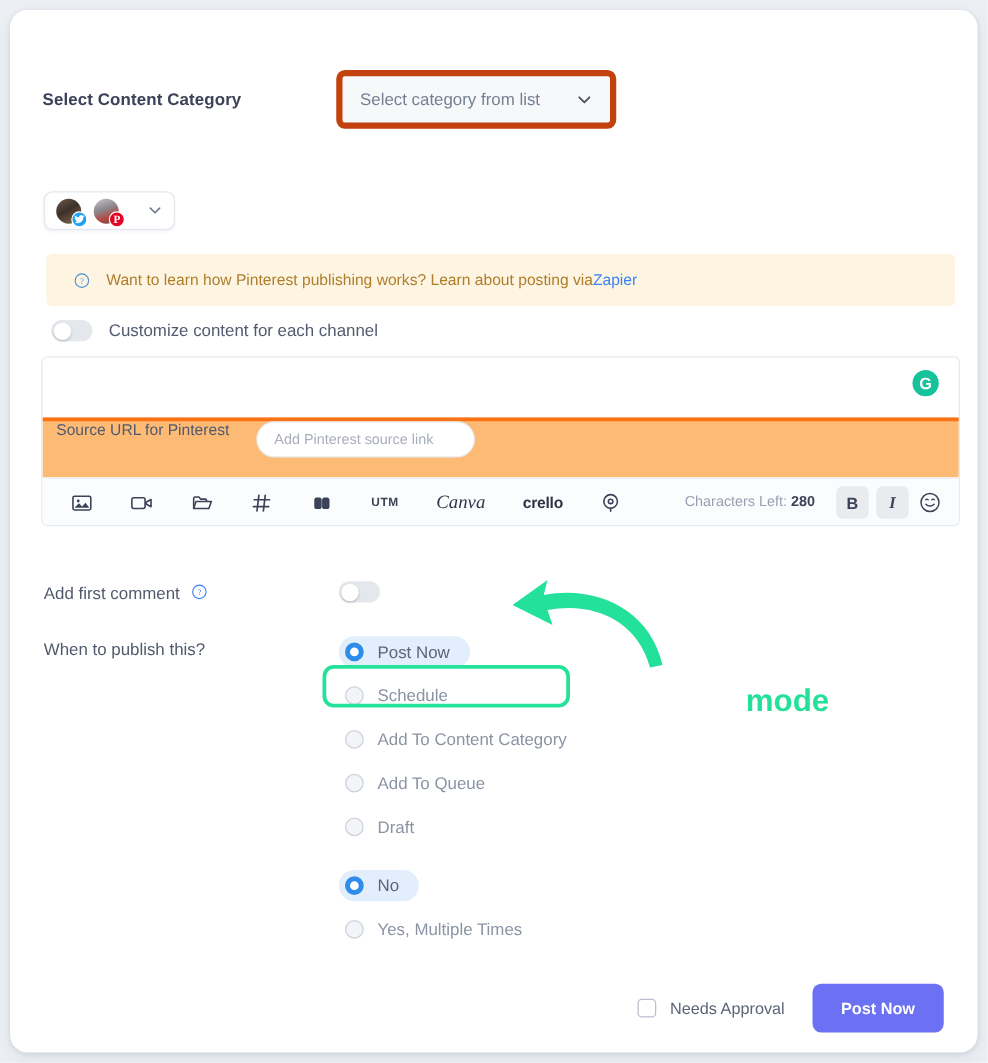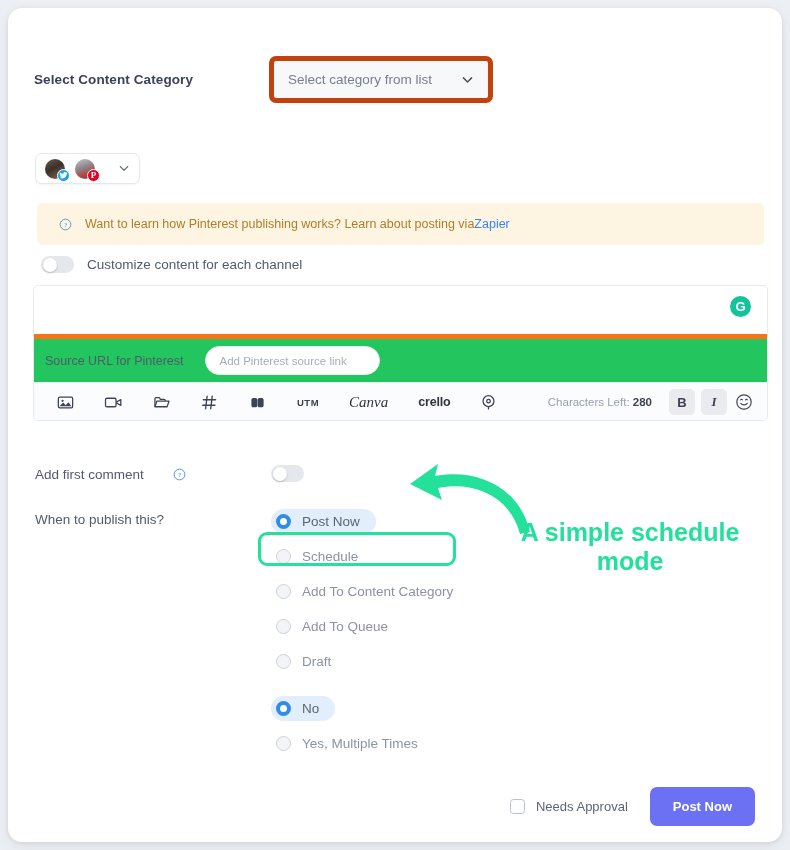--- a/index.html
+++ b/index.html
@@ -154,23 +154,23 @@
     background: #15c39a;
     color: #fff;
     font-size: 13px;
     font-weight: bold;
     display: flex; align-items: center; justify-content: center;
     font-family: "Liberation Sans", sans-serif;
   }
   .src-row {
     position: absolute; top: 48px; left: 0; right: 0;
     height: 48px;
-    border-top: 5px solid #f97316;
-    background: #22c55e;
-    display: flex; align-items: center;
+    border-top: 3px solid #f97316;
+    background: #fdba74;
+    display: flex; 
     padding-left: 11px;
   }
   .src-label { color: #515a6d; font-size: 12.5px; margin-right: 22px; }
   .src-input {
     width: 175px; height: 29px;
     background: #fff;
     border: 1px solid #e7eaf0;
     border-radius: 15px;
     color: #a8adbb;
     font-size: 11.5px;
@@ -221,21 +221,21 @@
     font-size: 13px;
     margin-left: 6px;
   }
   .fbtn.b { font-weight: bold; }
   .fbtn.i { font-family: "Liberation Serif", serif; font-style: italic; font-weight: bold; }
   .emoji-btn { margin-left: 8px; display: flex; }
 
   
   .row-label { position: absolute; color: #515a6d; font-size: 13.5px; text-align: right; }
 
-  .afc { position: absolute; left: 27px; top: 459px; display: flex; align-items: center; gap: 20px; }
+  .afc { position: absolute; left: 27px; top: 459px; display: flex; align-items: flex-start; }
   .afc .txt { color: #515a6d; font-size: 13.5px; margin-right: 9px; }
   .help-ic { display: flex; }
   .afc-toggle { position: absolute; left: 263px; top: 457px; }
 
   .wtp { left: 27px; top: 504px; }
   .wyl { left: 27px; top: 691px; }
 
   .radios { position: absolute; left: 263px; top: 501px; }
   .radio-item {
     display: flex; align-items: center;
@@ -503,16 +503,16 @@
       <button class="post-btn">Post Now</button>
     </div>
 
   </div>
 
   <div class="anno-box"></div>
   <svg class="anno-arrow" viewBox="0 0 130 75">
     <path d="M122 70 C112 26, 70 6, 27 14 L30 2 L2 22 L34 38 L30 26 C66 19, 102 34, 112 72 Z" fill="#23e09a"></path>
   </svg>
   <div class="anno-text">
-    <span>A simple schedule</span><br>
+    <br>
     <span>mode</span>
   </div>
 </div>
 
 </body></html>

